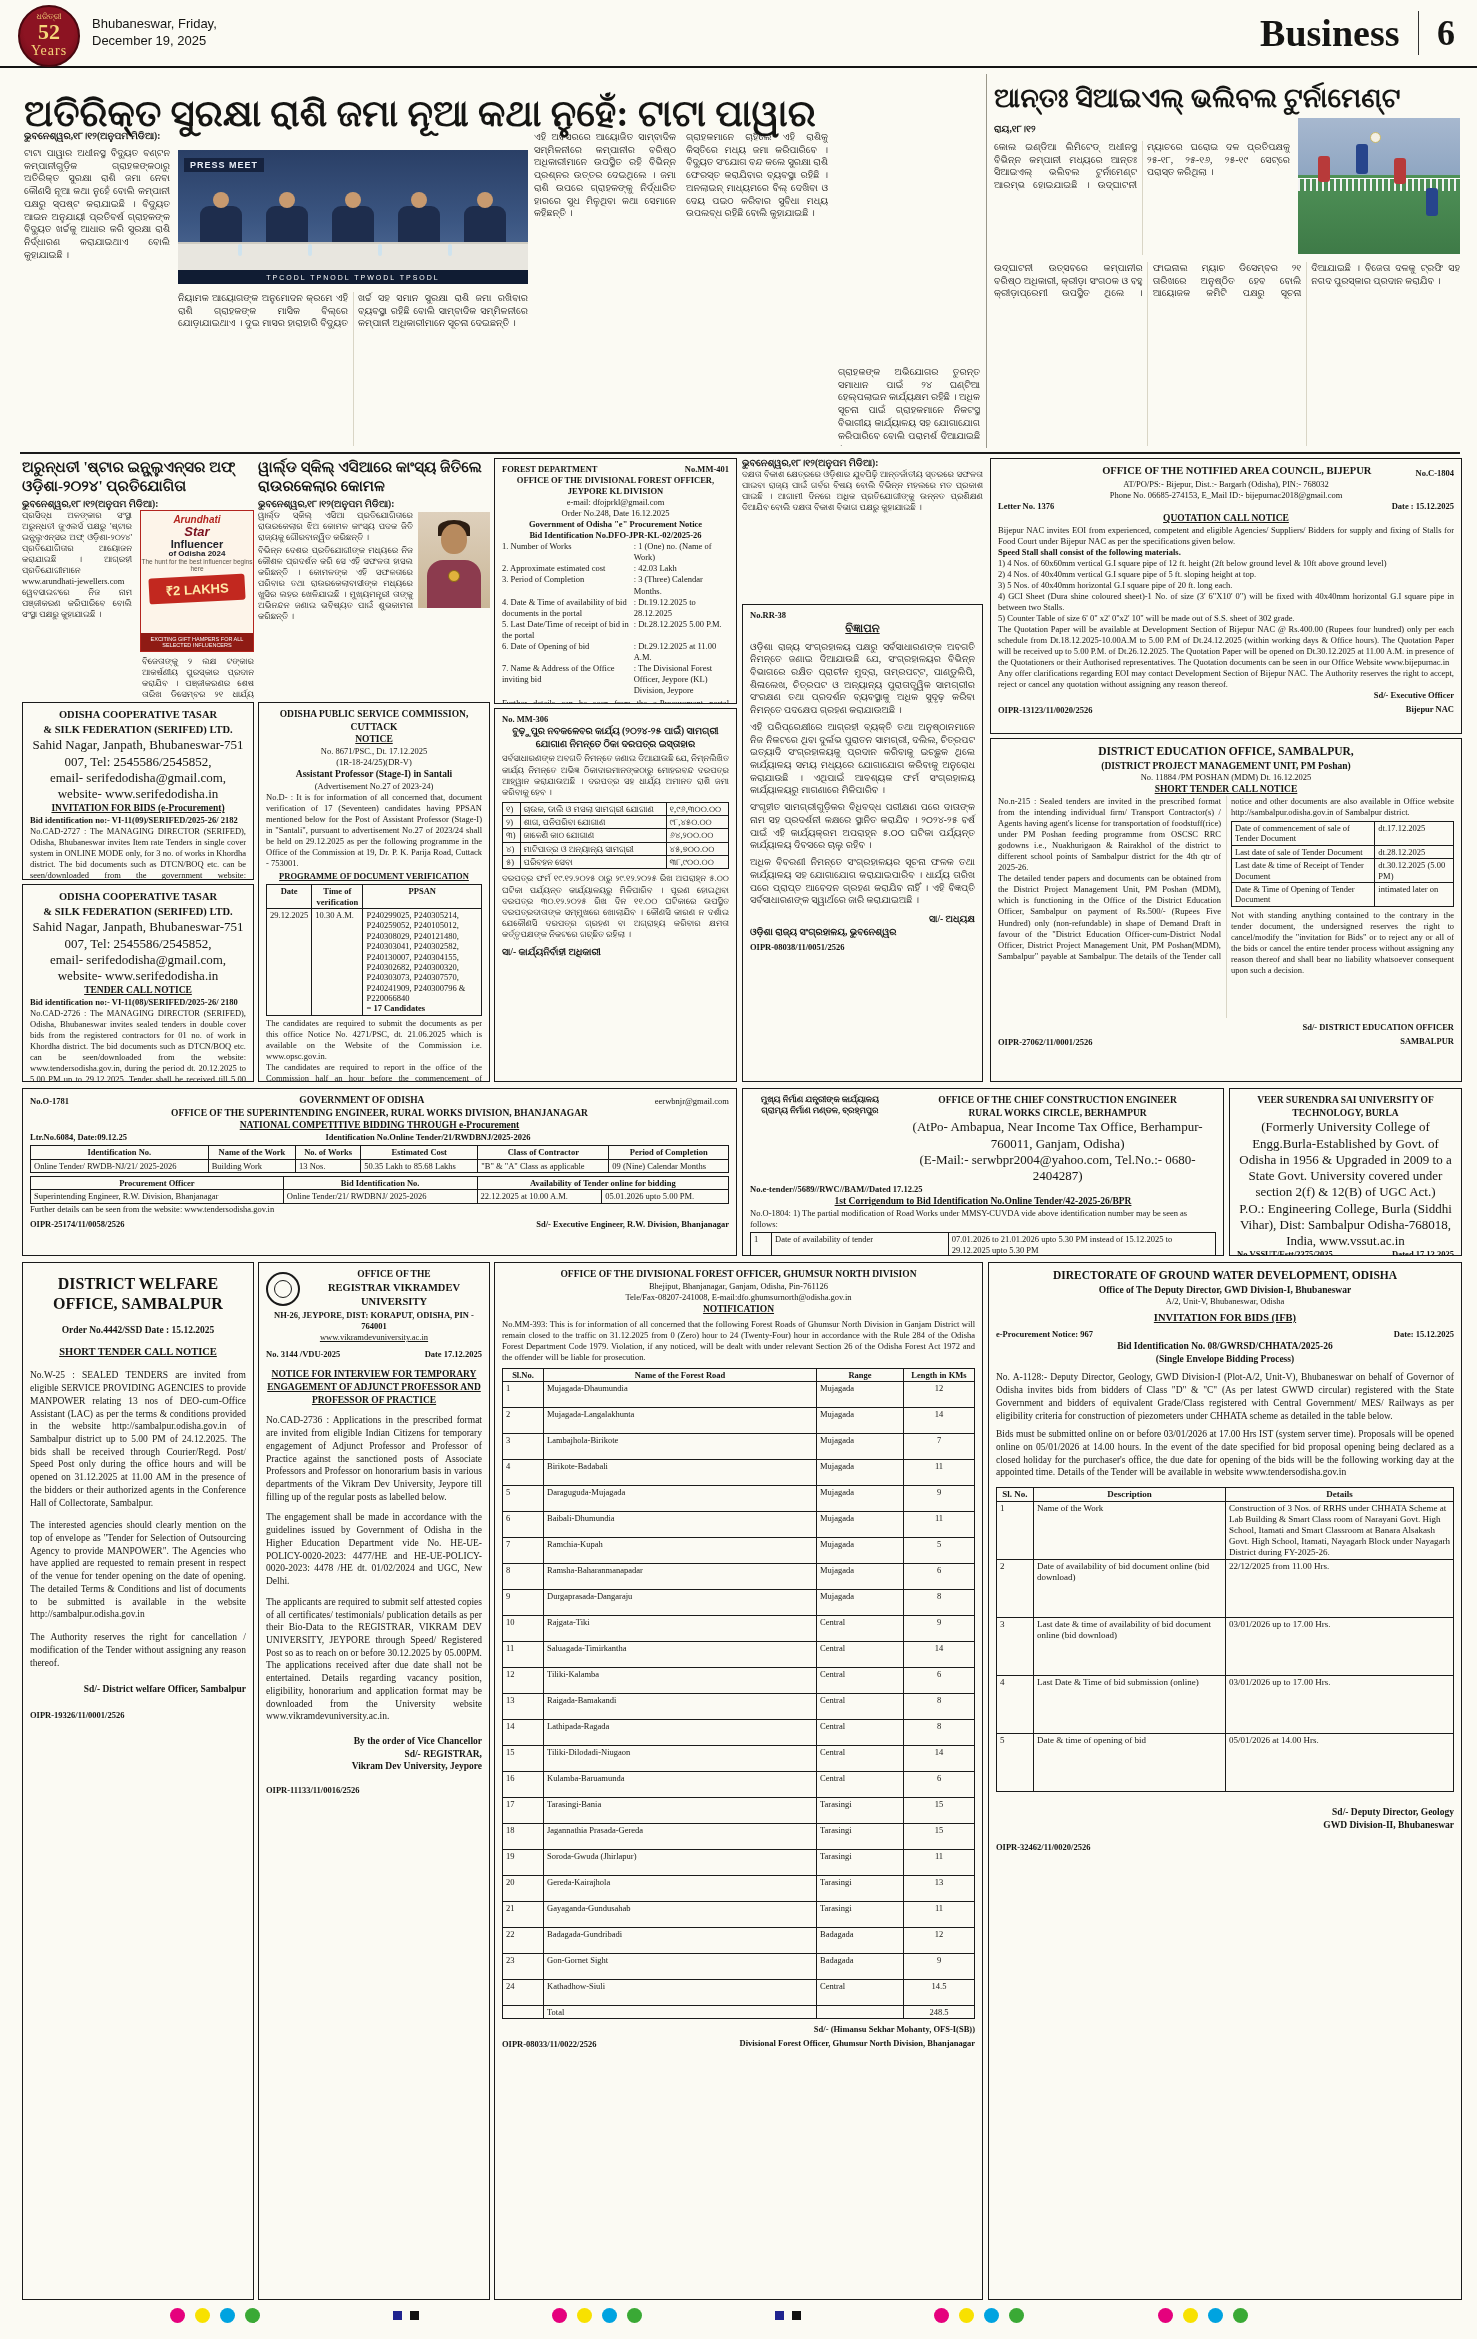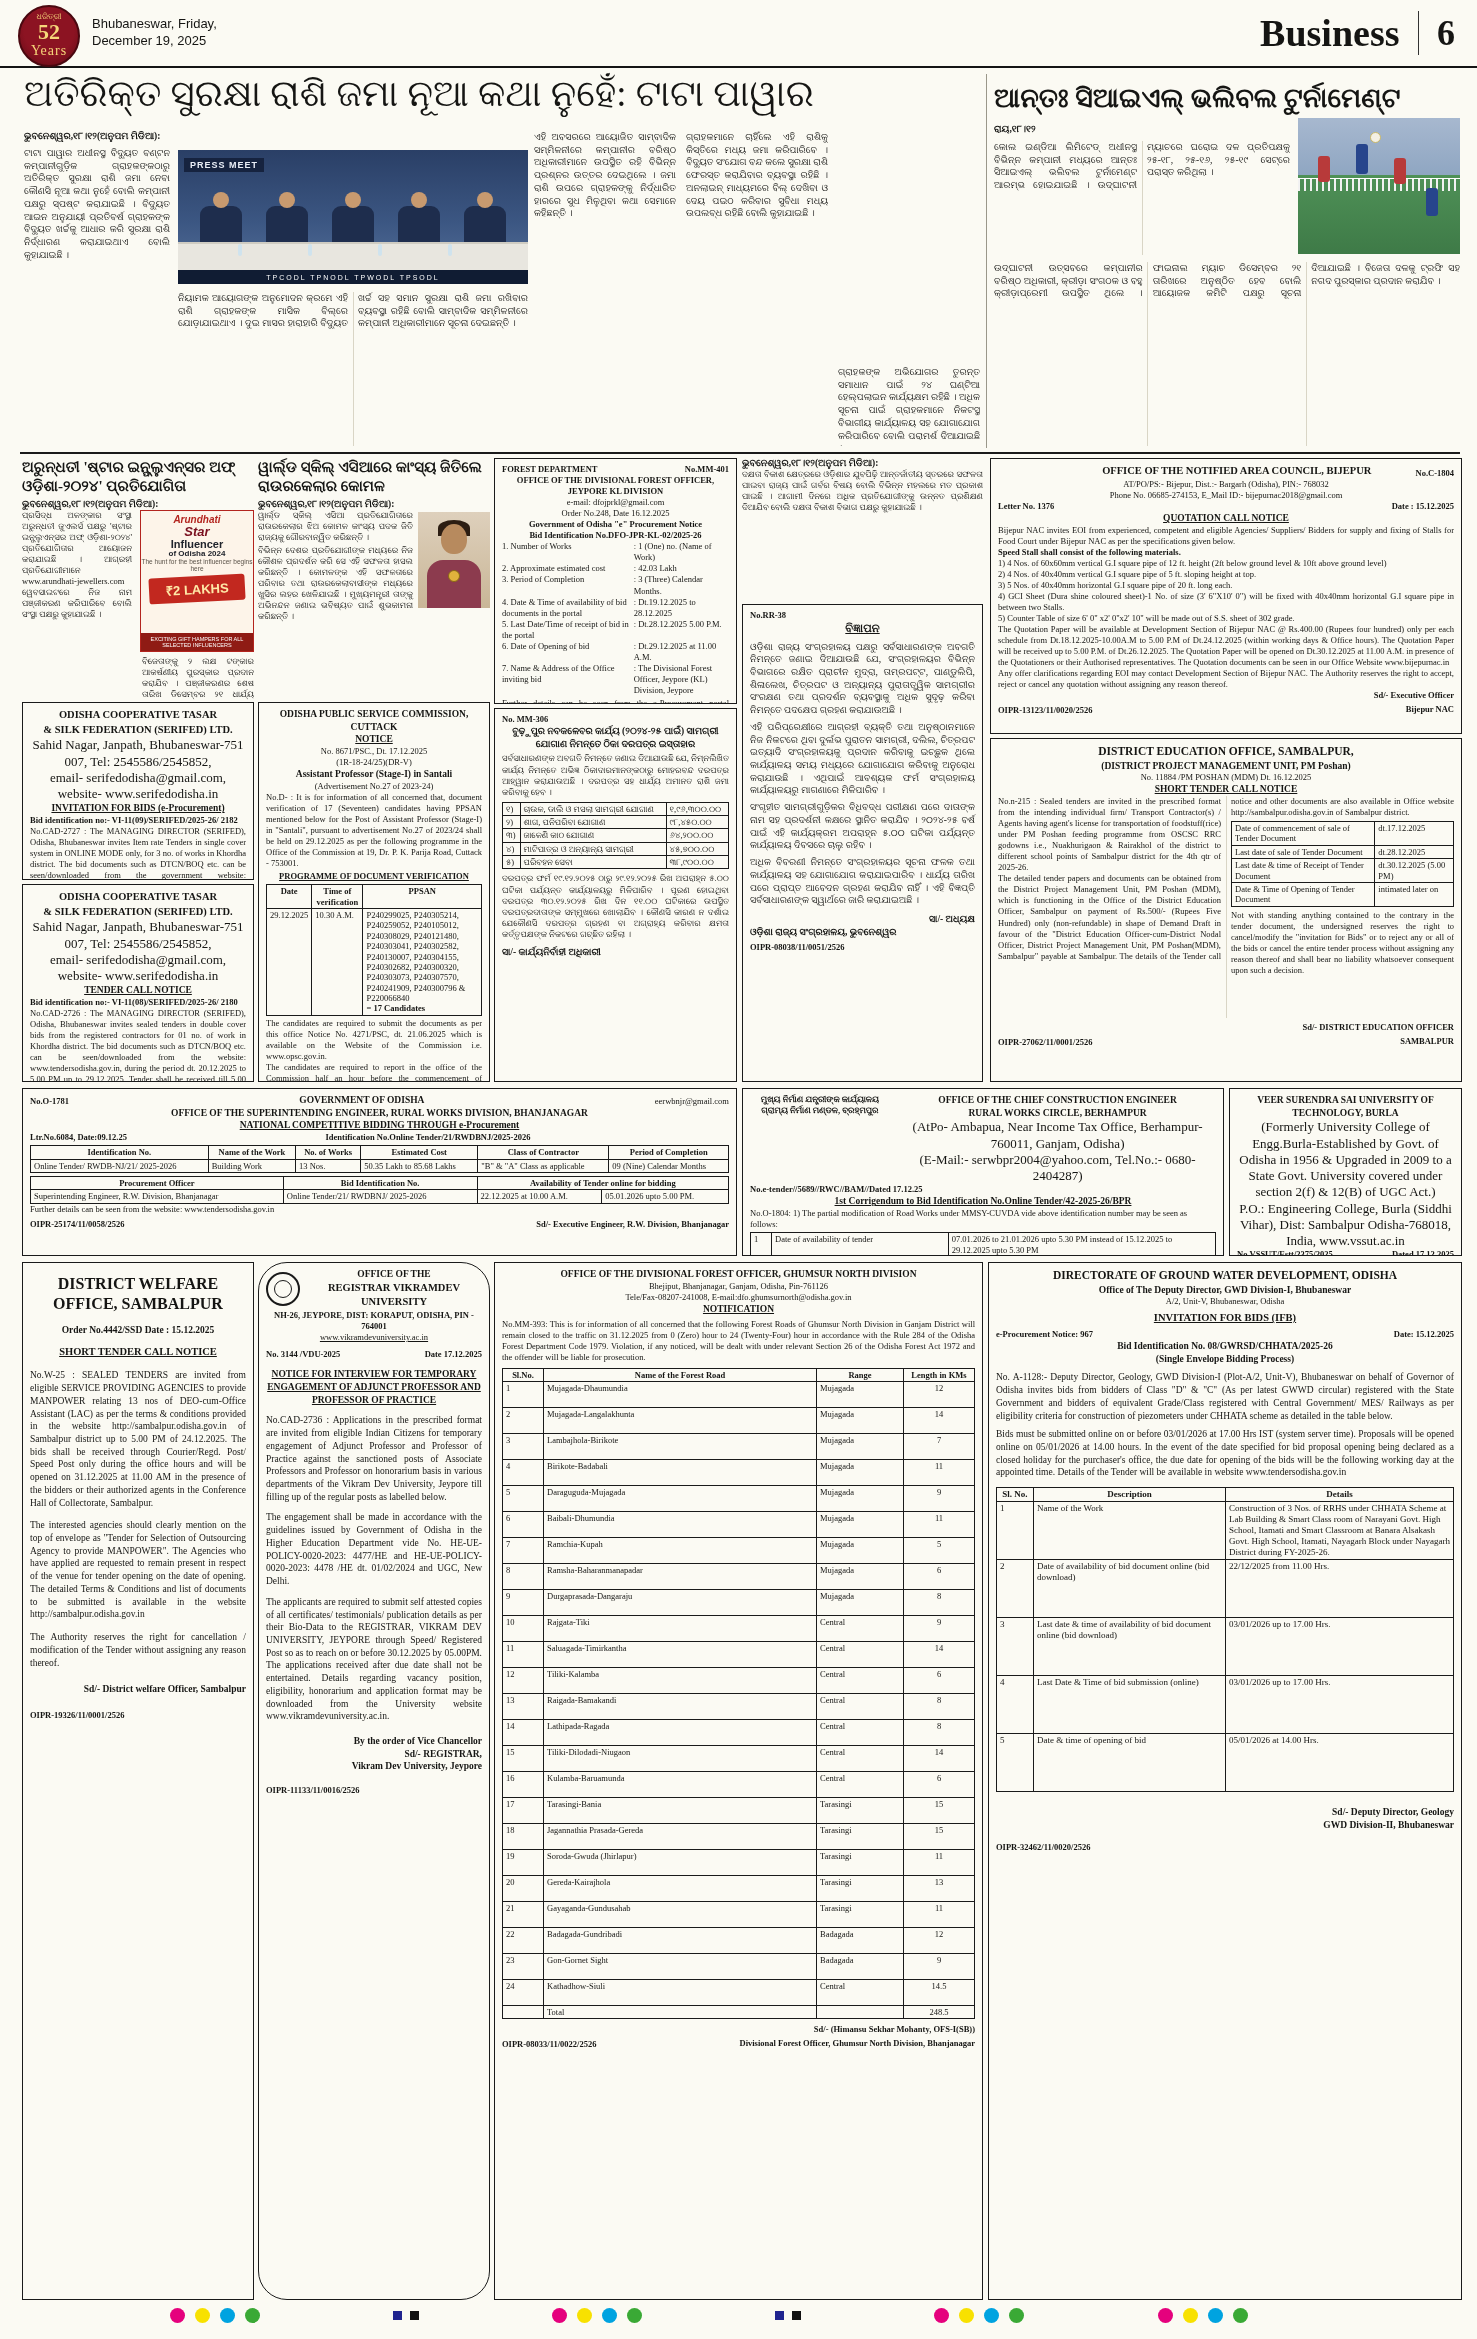--- a/index.html
+++ b/index.html
@@ -32,21 +32,21 @@
         color:#f6d77a;display:flex;flex-direction:column;align-items:center;justify-content:center;border:2px solid #4a0810;}
   .logo .yrs{font-size:22px;font-weight:700;line-height:1;}
   .logo .sub{font-size:14px;letter-spacing:1px;}
   .logo .nm{font-size:8px;line-height:1;}
   .md-date{position:absolute;left:92px;top:16px;font-size:13px;line-height:1.3;font-family:"Liberation Sans",sans-serif;}
   .section-head{position:absolute;right:22px;top:8px;display:flex;align-items:center;gap:18px;height:50px;}
   .section-head .ttl{font-size:38px;font-weight:700;}
   .section-head .bar{width:1.5px;height:44px;background:#333;}
   .section-head .pg{font-size:36px;font-weight:700;}
   
-  .headline-main{font-size:37px;font-weight:400;line-height:1.08;}
+  .headline-main{font-size:37px;font-weight:700;line-height:1.08;margin-top:20px;}
   .headline-right{font-size:27px;font-weight:700;line-height:1.1;}
   .headline-sm{font-size:15px;font-weight:700;line-height:1.25;}
   .dl{font-weight:700;font-size:9.5px;}
   
   .pp{background:linear-gradient(#2a3f66 0%,#3c5783 55%,#58719b 100%);overflow:hidden;}
   .pp-banner{position:absolute;left:6px;top:8px;background:#16233f;color:#e9eef7;font-family:"Liberation Sans",sans-serif;
              font-size:9px;font-weight:700;padding:2px 6px;letter-spacing:1px;}
   .pp-table{position:absolute;left:0;bottom:14px;width:100%;height:26px;background:#e8e6df;border-top:2px solid #cfccc2;}
   .pp-caption{position:absolute;left:0;bottom:0;width:100%;height:14px;background:#101c33;color:#fff;
               font-family:"Liberation Sans",sans-serif;font-size:7px;letter-spacing:2px;display:flex;align-items:center;justify-content:center;}
@@ -549,21 +549,21 @@
     <div class="nt t10" style="margin-top:8px;">SHORT TENDER CALL NOTICE</div>
     <div class="t9 j" style="margin-top:10px;">No.W-25 : SEALED TENDERS are invited from eligible SERVICE PROVIDING AGENCIES to provide MANPOWER relating 13 nos of DEO-cum-Office Assistant (LAC) as per the terms &amp; conditions provided in the website http://sambalpur.odisha.gov.in of Sambalpur district up to 5.00 PM of 24.12.2025. The bids shall be received through Courier/Regd. Post/ Speed Post only during the office hours and will be opened on 31.12.2025 at 11.00 AM in the presence of the bidders or their authorized agents in the Conference Hall of Collectorate, Sambalpur.</div>
     <div class="t9 j" style="margin-top:10px;">The interested agencies should clearly mention on the top of envelope as "Tender for Selection of Outsourcing Agency to provide MANPOWER". The Agencies who have applied are requested to remain present in respect of the venue for tender opening on the date of opening. The detailed Terms &amp; Conditions and list of documents to be submitted is available in the website http://sambalpur.odisha.gov.in</div>
     <div class="t9 j" style="margin-top:10px;">The Authority reserves the right for cancellation / modification of the Tender without assigning any reason thereof.</div>
     <div class="t9 b" style="text-align:right;margin-top:14px;">Sd/- District welfare Officer, Sambalpur</div>
     <div class="oipr" style="margin-top:14px;">
         <span>OIPR-19326/11/0001/2526</span>
       </div>
   </div>
 
-  <div class="abs box" style="left:258px;top:1262px;width:232px;height:1038px;border-radius:29px;">
+  <div class="abs box" style="left:258px;top:1262px;width:232px;height:1038px;">
     <div style="display:flex;gap:6px;align-items:center;">
       <div class="emblem">
           <div class="inner"></div>
         </div>
       <div style="flex:1;">
         <div class="t9 b c">OFFICE OF THE</div>
         <div class="t10 b c">REGISTRAR VIKRAMDEV UNIVERSITY</div>
       </div>
     </div>
     <div class="t8 b c">NH-26, JEYPORE, DIST: KORAPUT, ODISHA, PIN - 764001</div>

